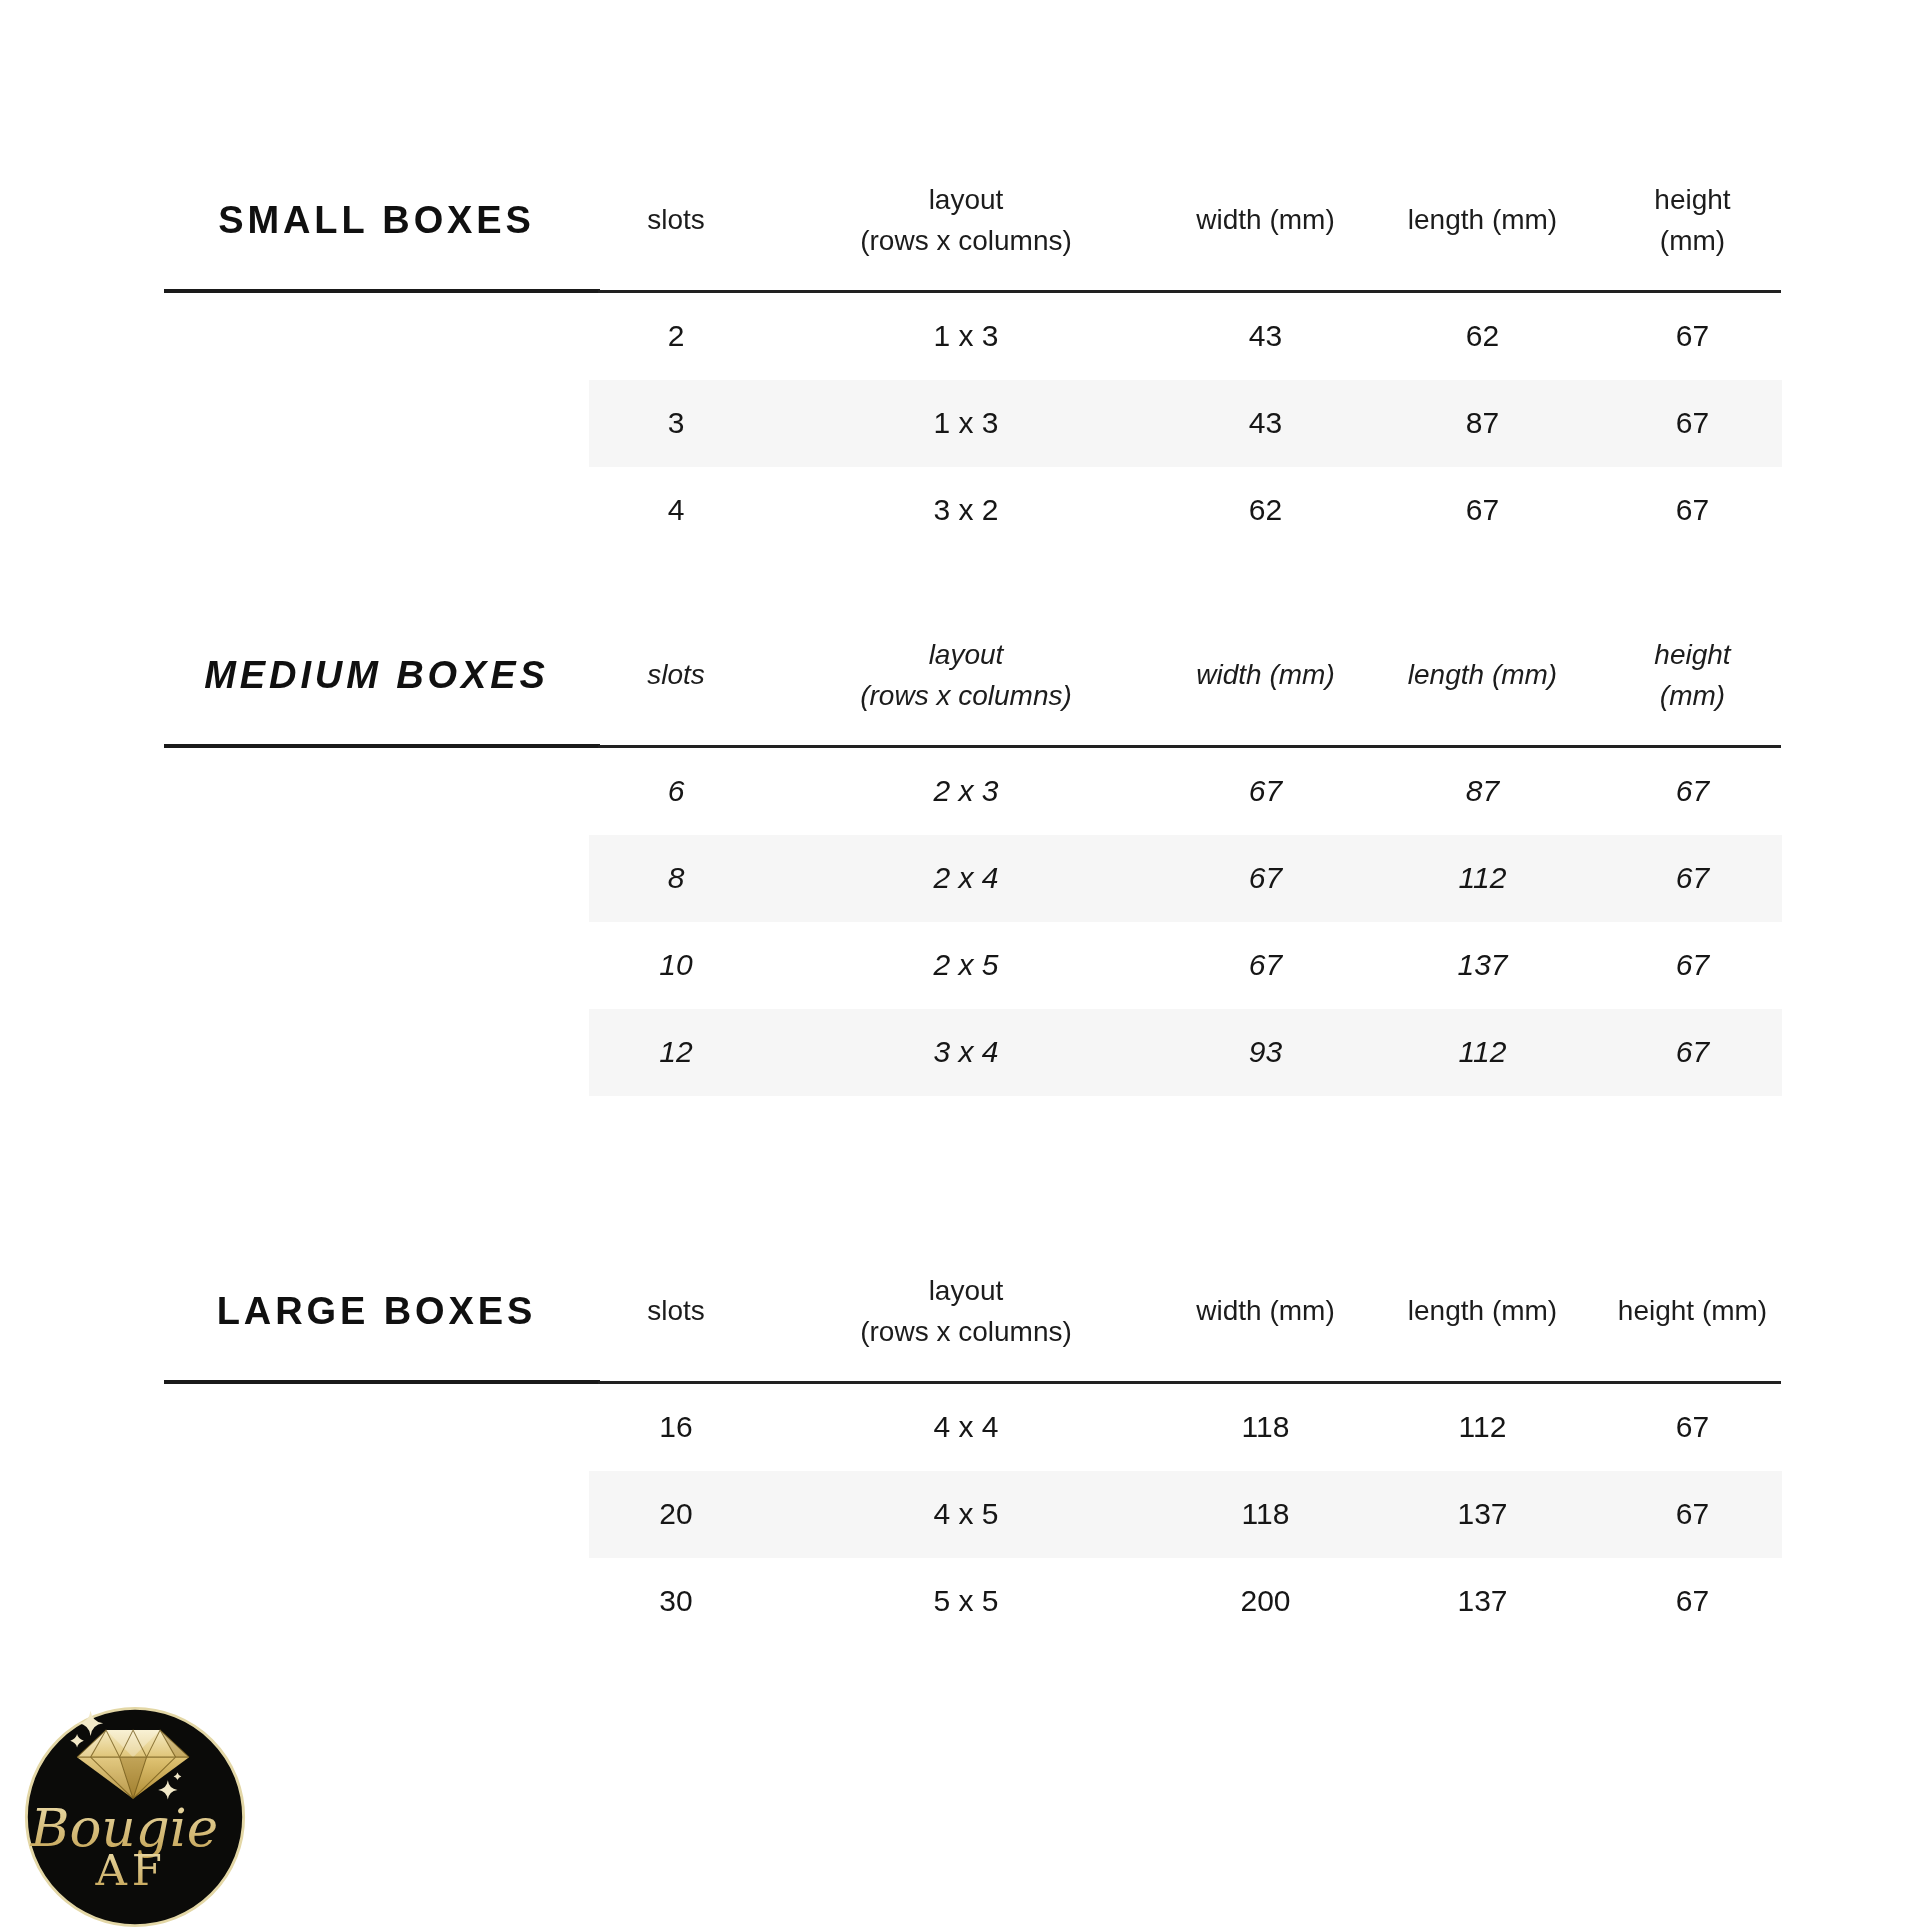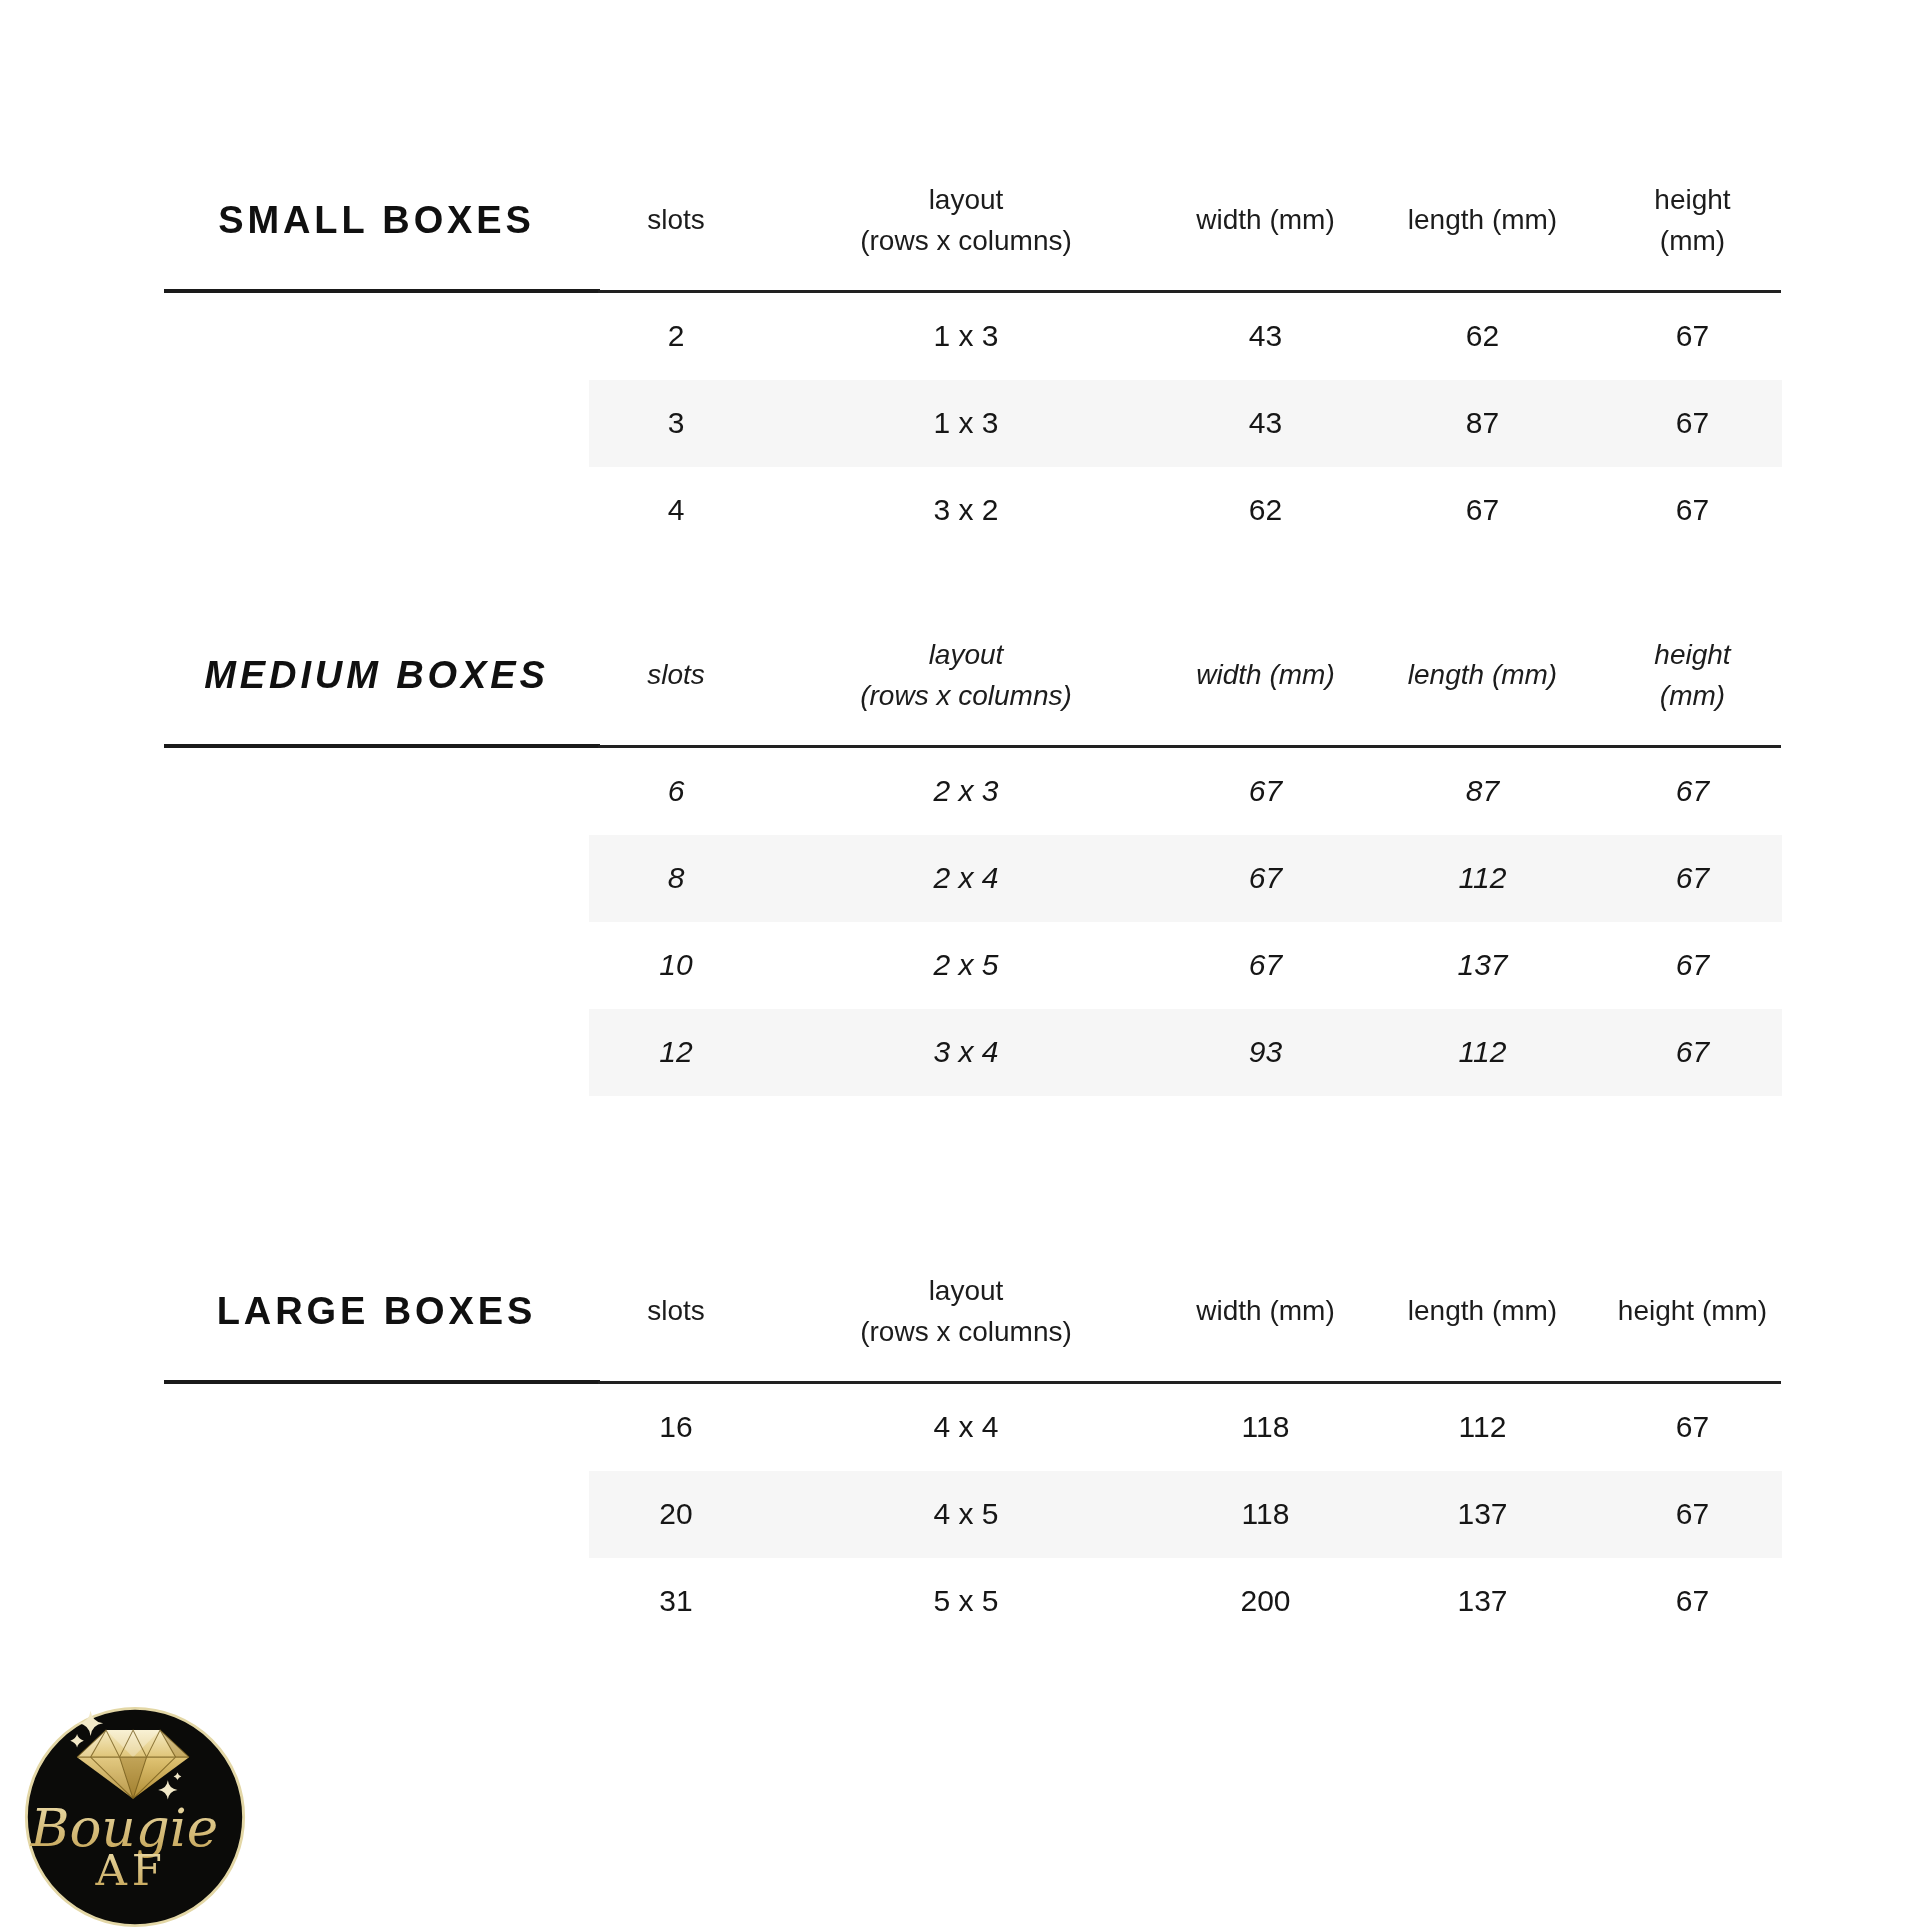--- a/index.html
+++ b/index.html
@@ -196,21 +196,21 @@
   <div class="trow shaded">
     <div class="c"></div>
     <div class="c d">20</div>
     <div class="c d">4 x 5</div>
     <div class="c d">118</div>
     <div class="c d">137</div>
     <div class="c d">67</div>
   </div>
   <div class="trow">
     <div class="c"></div>
-    <div class="c d">31</div>
+    <div class="c d">30</div>
     <div class="c d">5 x 5</div>
     <div class="c d">200</div>
     <div class="c d">137</div>
     <div class="c d">67</div>
   </div>
 </section>
 
 <svg class="brand" viewBox="0 0 232 232" aria-hidden="true">
   <defs>
     <linearGradient id="gDia" x1="0" y1="0" x2="0" y2="1">

